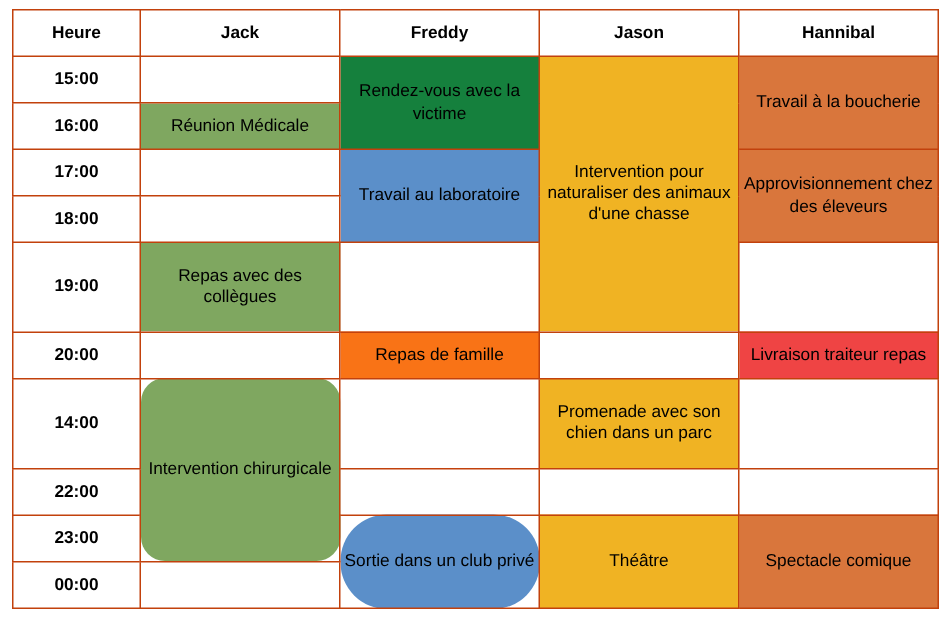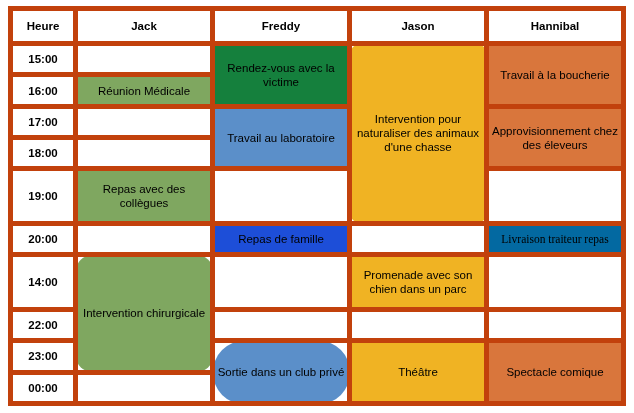--- a/index.html
+++ b/index.html
@@ -19,21 +19,21 @@
     width: 634px;
     height: 413px;
   }
   table.schedule {
     border-collapse: collapse;
     table-layout: fixed;
     width: 618px;
     height: 400px;
   }
   table.schedule td, table.schedule th {
-    border: 5px solid #c2410c;
+    border: 1px solid #c2410c;
     padding: 0;
     text-align: center;
     vertical-align: middle;
     font-size: 11.5px;
     line-height: 1.22;
     color: #000000;
     word-wrap: break-word;
   }
   th.head {
     font-weight: bold;
@@ -67,21 +67,21 @@
         <th class="head col-w">Freddy</th>
         <th class="head col-w">Jason</th>
         <th class="head col-w">Hannibal</th>
       </tr>
     </thead>
     <tbody id="schedule-body">
         <tr>
           <td class="hour">15:00</td>
           <td class="empty col-w" style="background: rgb(255, 255, 255);"></td>
           <td class="ev col-w" rowspan="2" style="background: #15803d;">Rendez-vous avec la victime</td>
-          <td class="ev col-w" rowspan="5" style="background: rgb(240, 179, 35); border-radius: 10px;">Intervention pour naturaliser des animaux d'une chasse</td>
+          <td class="ev col-w" rowspan="5" style="background: rgb(240, 179, 35);">Intervention pour naturaliser des animaux d'une chasse</td>
           <td class="ev col-w" rowspan="2" style="background: rgb(217, 118, 60);">Travail à la boucherie</td>
         </tr>
         <tr>
           <td class="hour">16:00</td>
           <td class="ev col-w" style="background: rgb(127, 167, 96);">Réunion Médicale</td>
         </tr>
         <tr>
           <td class="hour">17:00</td>
           <td class="empty col-w" style="background: rgb(255, 255, 255);"></td>
           <td class="ev col-w" rowspan="2" style="background: rgb(91, 143, 201);">Travail au laboratoire</td>
@@ -93,23 +93,23 @@
         </tr>
         <tr>
           <td class="hour">19:00</td>
           <td class="ev col-w" style="background: rgb(127, 167, 96);">Repas avec des collègues</td>
           <td class="empty col-w" style="background: rgb(255, 255, 255);"></td>
           <td class="empty col-w" style="background: rgb(255, 255, 255);"></td>
         </tr>
         <tr>
           <td class="hour">20:00</td>
           <td class="empty col-w" style="background: rgb(255, 255, 255);"></td>
-          <td class="ev col-w" style="background: #1d4ed8;">Repas de famille</td>
+          <td class="ev col-w" style="background: #f97316;">Repas de famille</td>
           <td class="empty col-w" style="background: rgb(255, 255, 255);"></td>
-          <td class="ev col-w" style="background: #0369a1; font-family: Liberation Serif, serif;">Livraison traiteur repas</td>
+          <td class="ev col-w" style="background: #ef4444;">Livraison traiteur repas</td>
         </tr>
         <tr>
           <td class="hour">14:00</td>
           <td class="ev col-w" rowspan="3" style="background: rgb(127, 167, 96); border-radius: 16px;">Intervention chirurgicale</td>
           <td class="empty col-w" style="background: rgb(255, 255, 255);"></td>
           <td class="ev col-w" style="background: rgb(240, 179, 35); margin-top: 26px;">Promenade avec son chien dans un parc</td>
           <td class="empty col-w" style="background: rgb(255, 255, 255);"></td>
         </tr>
         <tr>
           <td class="hour">22:00</td>

